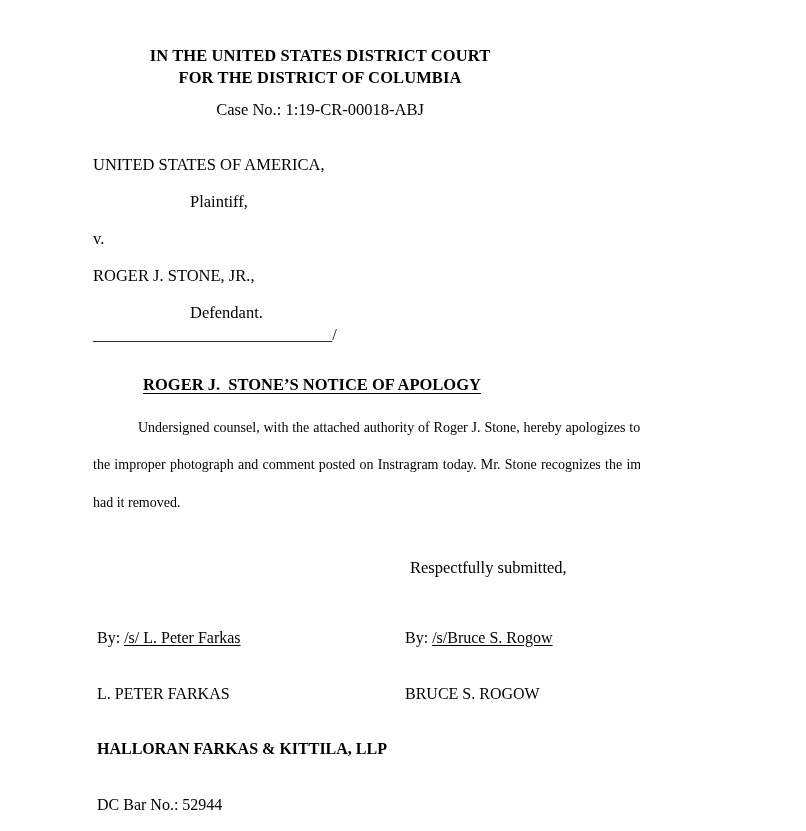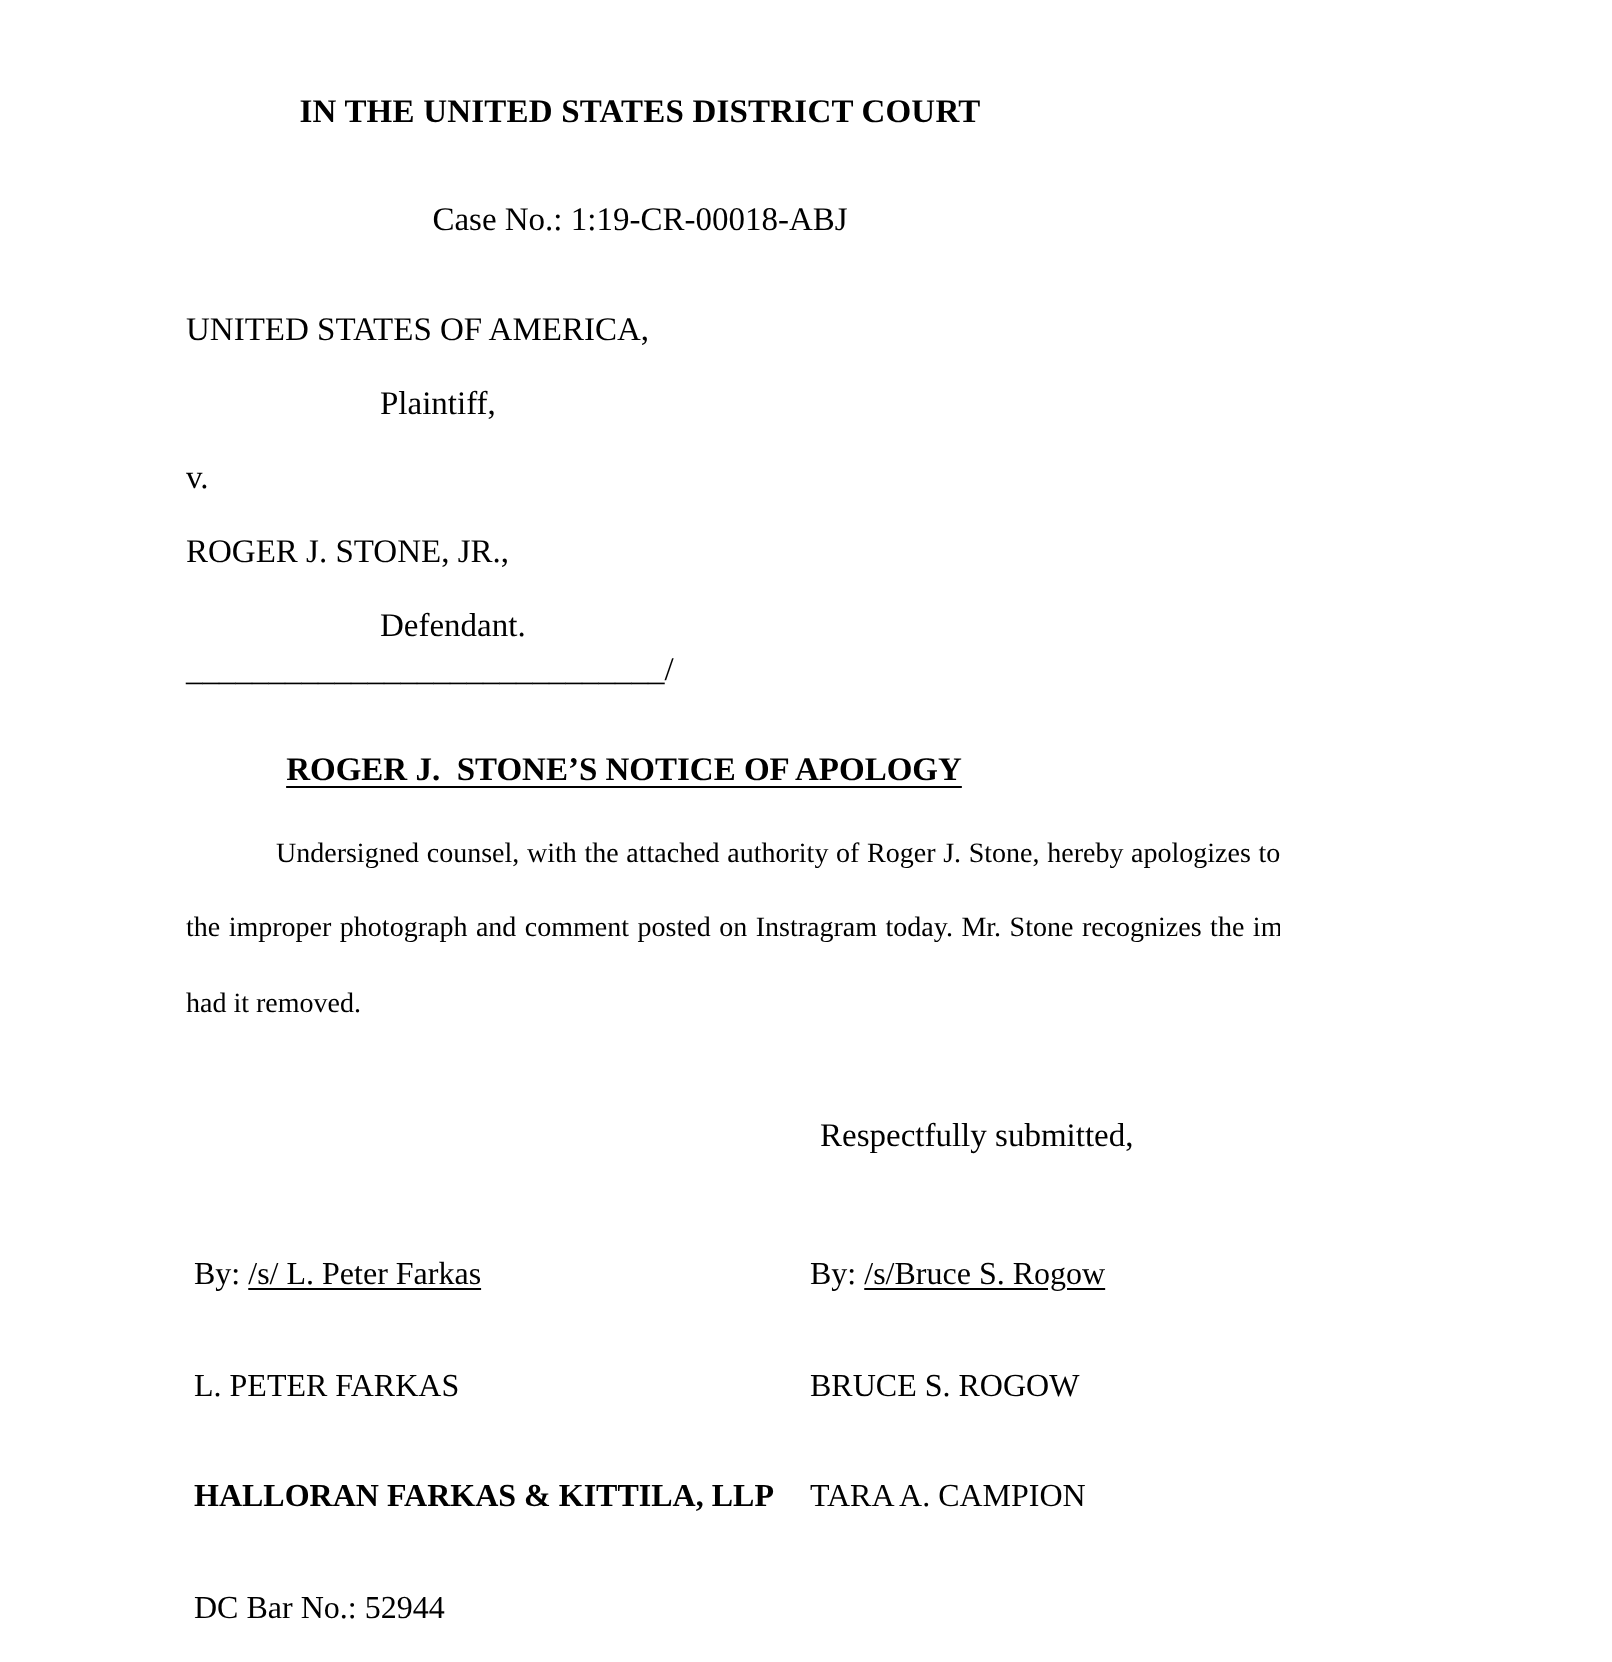--- a/index.html
+++ b/index.html
@@ -84,20 +84,21 @@
   }
   .firm { font-weight: 700; }
 </style>
 </head>
 <body>
 
 <div class="page">
 
   <div class="doc-header">
     <div>IN THE UNITED STATES DISTRICT COURT</div>
+    <div>FOR THE DISTRICT OF COLUMBIA</div>
   </div>
 
   <div class="case-no">Case No.: 1:19-CR-00018-ABJ</div>
 
   <div class="caption">
     <div class="cap-line">UNITED STATES OF AMERICA,</div>
     <div class="cap-line cap-indent">Plaintiff,</div>
     <div class="cap-line">v.</div>
     <div class="cap-line">ROGER J. STONE, JR.,</div>
     <div class="cap-line cap-indent cap-nogap">Defendant.</div>
@@ -119,21 +120,20 @@
     
     
     
     
     
   </div>
 
   <div class="sig sig-right">
     <div><span>By: </span><span class="sig-sign">/s/Bruce S. Rogow</span></div>
     <div>BRUCE S. ROGOW</div>
-    <div>TARA A. CAMPION</div>
     
     
     
     
     
     
     
     
     
   </div>

